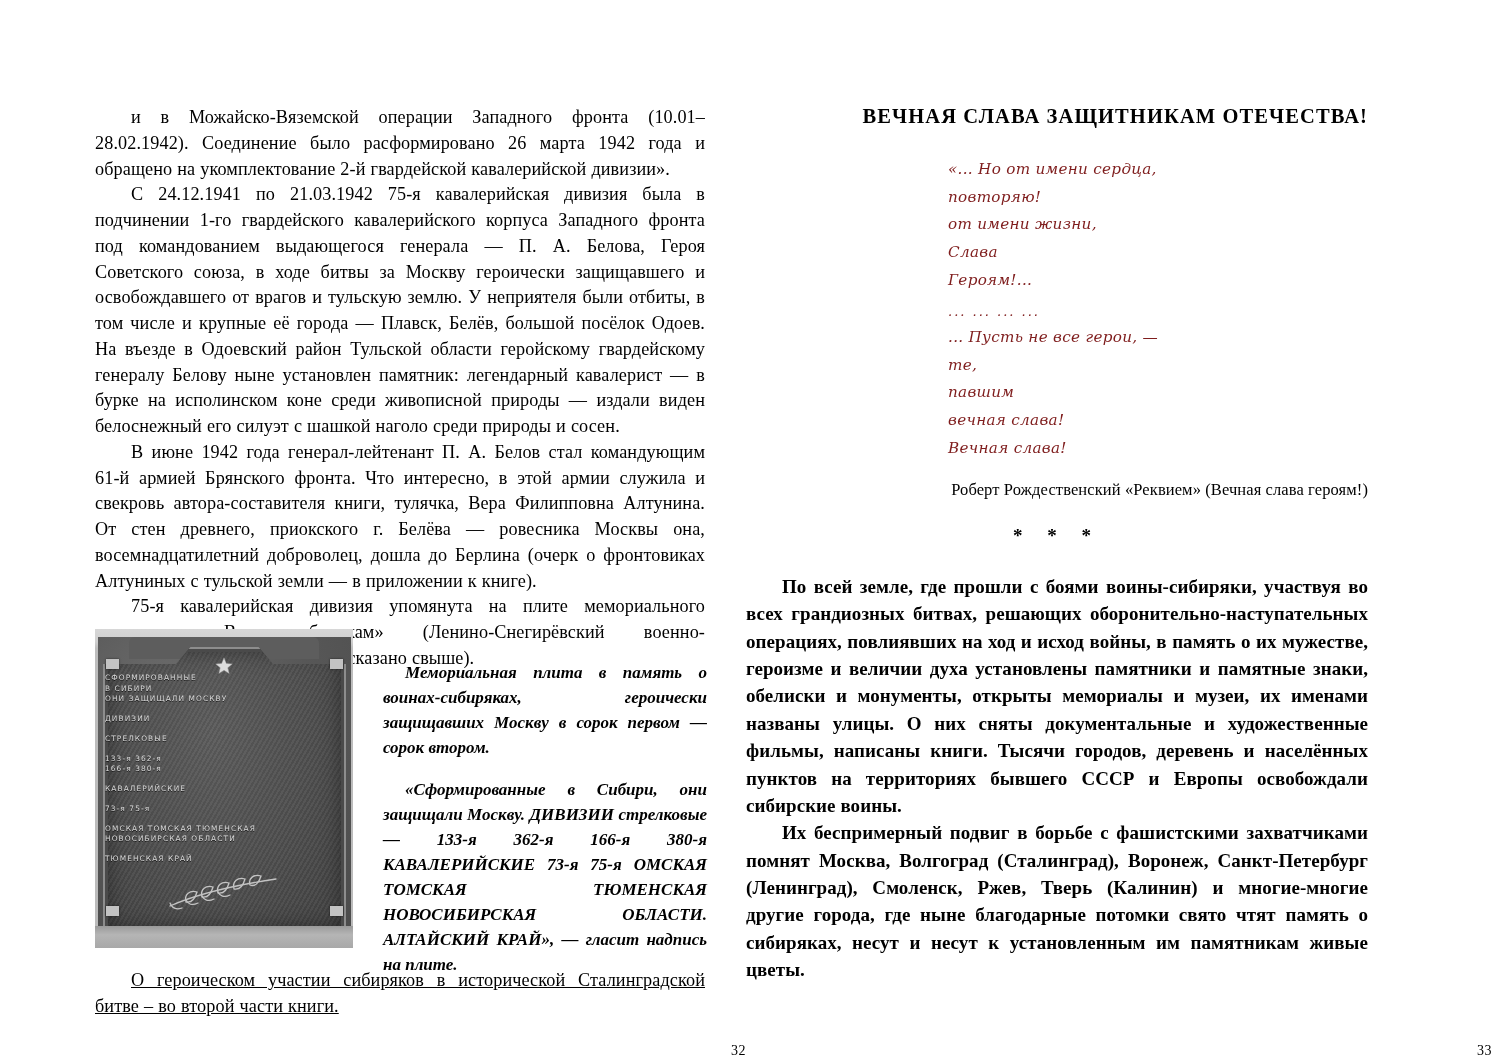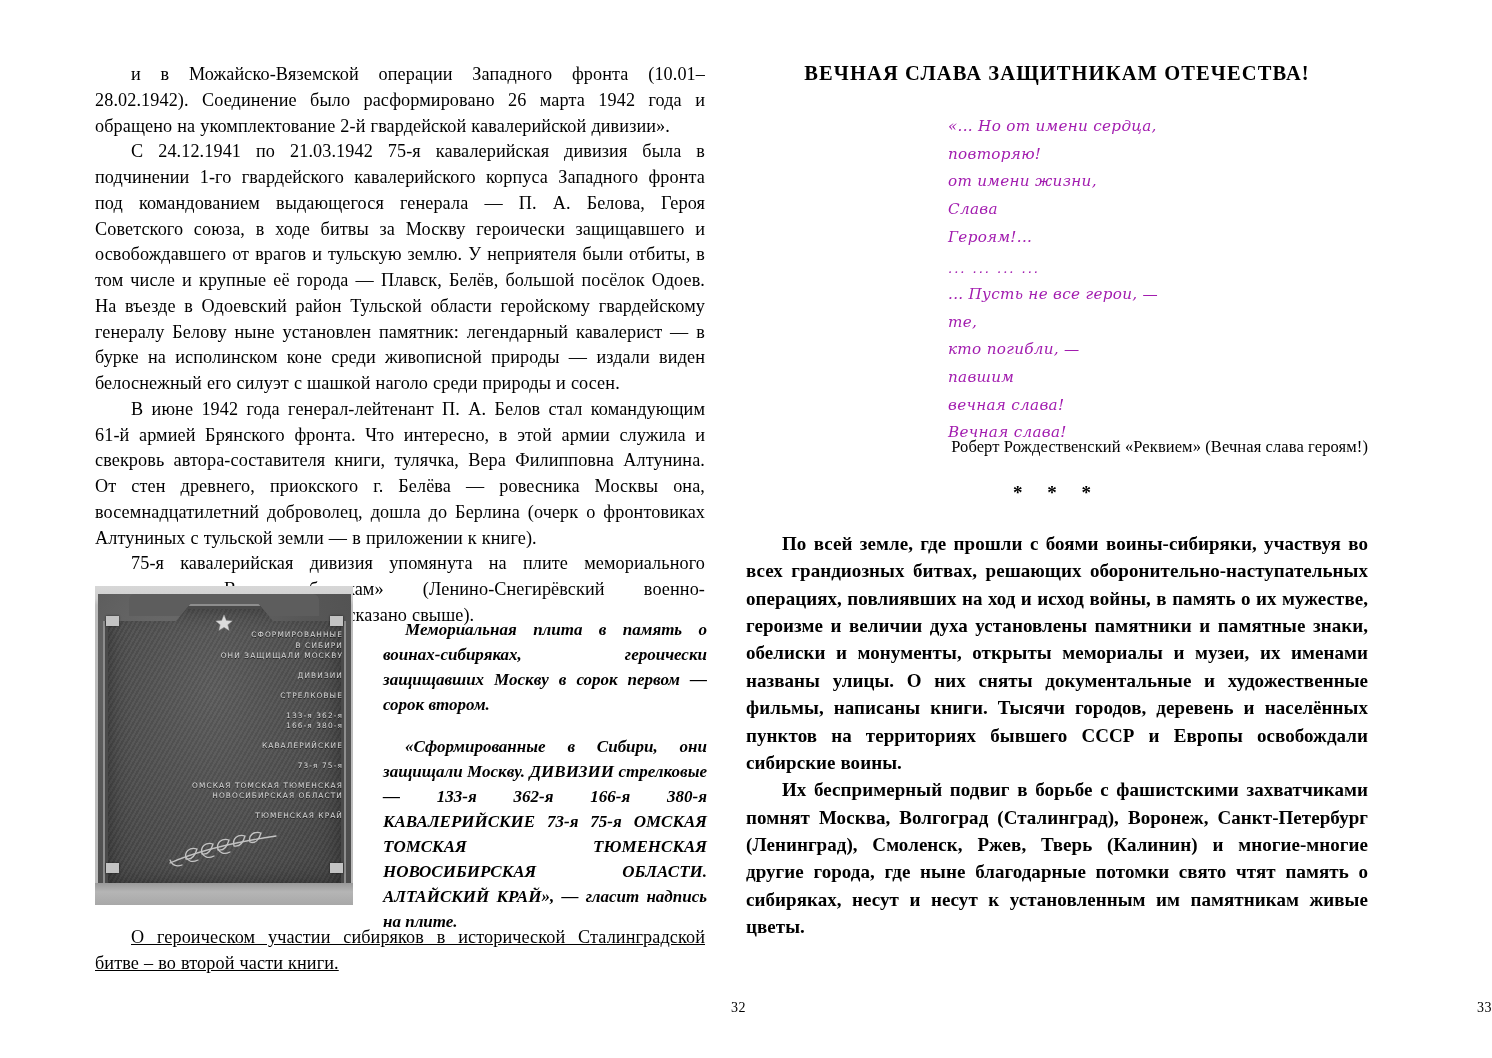--- a/index.html
+++ b/index.html
@@ -14,20 +14,21 @@
     position: relative;
     font-family: "Liberation Serif", "DejaVu Serif", serif;
     color: #000000;
     overflow: hidden;
   }
 
   .spread {
     position: absolute;
     inset: 0;
     display: flex;
+    margin-top: 43px;
   }
 
   .page {
     position: relative;
     box-sizing: border-box;
     flex: 0 0 746px;
     width: 746px;
     height: 1058px;
   }
 
@@ -113,21 +114,21 @@
   .photo .corner.tl { left: 11px; top: 30px; }
   .photo .corner.tr { right: 10px; top: 30px; }
   .photo .corner.bl { left: 11px; bottom: 32px; }
   .photo .corner.br { right: 10px; bottom: 32px; }
 
   .photo .plate-text {
     position: absolute;
     left: 10px;
     right: 10px;
     top: 44px;
-    text-align: right;
+    text-align: left;
     color: #e4e4e4;
     font-family: "DejaVu Sans", "Liberation Sans", sans-serif;
     font-size: 7.4px;
     letter-spacing: 1.1px;
     line-height: 1.45;
     text-shadow: 0 1px 0 rgba(0,0,0,.75);
     opacity: .92;
   }
   .photo .plate-text .ln { display: block; }
   .photo .plate-text .gap { display: block; height: 9px; }
@@ -188,37 +189,37 @@
     letter-spacing: .5px;
   }
   .page-left .folio { top: 1000px; }
   .page-right .folio { top: 1000px; }
   h1.page-heading {
     position: absolute;
     left: 0;
     top: 62px;
     width: 622px;
     margin: 0;
-    text-align: center;
+    text-align: right;
     font-size: 20.5px;
     font-weight: bold;
     letter-spacing: 1.1px;
   }
 
   .poem {
     position: absolute;
     left: 202px;
     top: 113px;
     width: 400px;
     font-family: "DejaVu Serif", "Liberation Serif", serif;
     font-style: italic;
     font-size: 15.2px;
     line-height: 1.82;
     letter-spacing: .3px;
-    color: #a21caf;
+    color: #7f1d1d;
   }
   .poem .line { display: block; white-space: pre; }
   .poem .stanza-gap { display: block; height: 6px; }
   .poem .dots { display: block; font-size: 13px; letter-spacing: 2px; }
 
   .attribution {
     position: absolute;
     left: 0;
     top: 437px;
     width: 622px;
@@ -344,21 +345,20 @@
     <div class="poem">
       <span class="line">«... Но от имени сердца,</span>
       <span class="line">повторяю!</span>
       <span class="line">от имени жизни,</span>
       <span class="line">Слава</span>
       <span class="line">Героям!...</span>
       <span class="stanza-gap"></span>
       <span class="dots">... ... ... ...</span>
       <span class="line">... Пусть не все герои, —</span>
       <span class="line">те,</span>
-      <span class="line">кто погибли, —</span>
       <span class="line">павшим</span>
       <span class="line">вечная слава!</span>
       <span class="line">Вечная слава!</span>
     </div>
 
     <div class="attribution">Роберт Рождественский «Реквием» (Вечная слава героям!)</div>
 
     <div class="asterisks">* * *</div>
 
     <div class="right-body">

